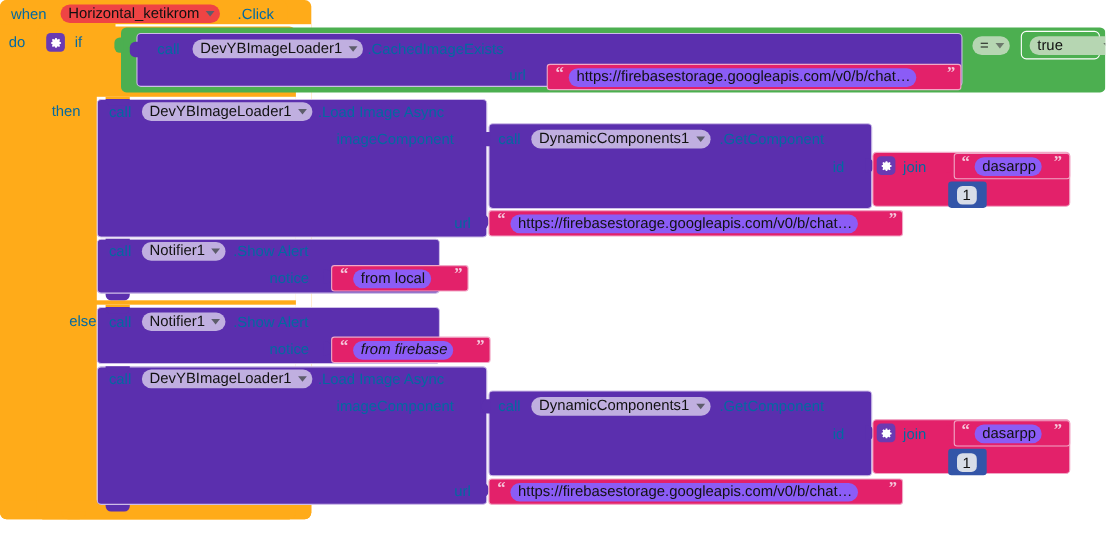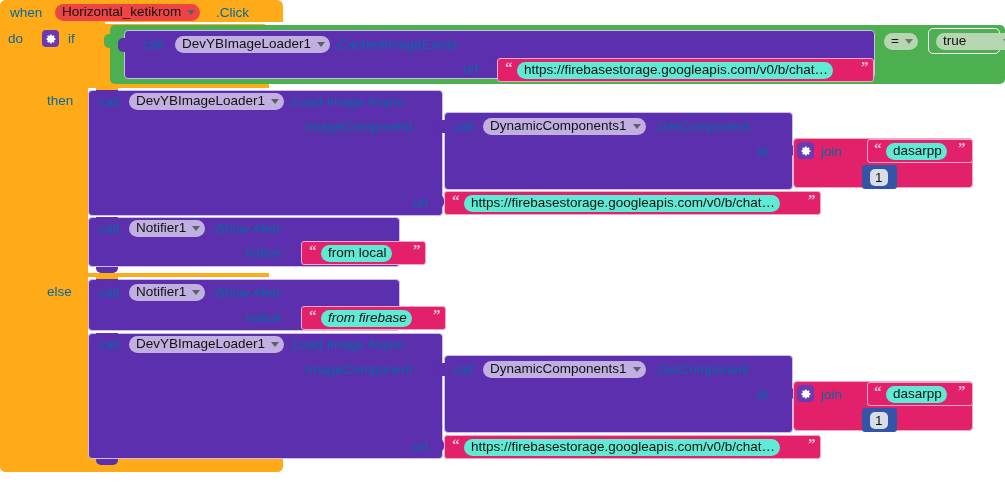--- a/index.html
+++ b/index.html
@@ -22,21 +22,21 @@
   }
   
   .field{
     position:absolute; display:inline-flex; align-items:center; gap:5px;
     background:rgba(255,255,255,.62);
     border-radius:9px; padding:1px 5px 2px 7px;
     font-size:13.5px; line-height:1; color:#111; white-space:nowrap;
     height:17px; box-sizing:border-box;
   }
   .field.ev{ background:#ef4444; }
-  .field.txt{ background:#5eead4; border-radius:9px; }
+  .field.txt{ background:#8b5cf6; border-radius:9px; }
   .field.grn{ background:#b6d6b2; }
   .field.num{ background:#d8dde8; border-radius:5px; padding:1px 5px; }
   .caret{
     width:0;height:0;border-left:4px solid transparent;border-right:4px solid transparent;
     border-top:5px solid #5d5d6b; display:inline-block; margin-left:1px;
   }
   .caret.lt{ border-top-color:#6d7a6d; }
   
   .quote{
     position:absolute; color:#f4c6da; font-size:15px; line-height:1;
@@ -83,21 +83,21 @@
   <div class="blk" style="left:56px;top:465px;width:22px;height:7px;background:#ffab19;border-radius:0 0 6px 6px;"></div>
 
   <div class="gear" style="left:42px;top:30px;">
     <svg width="12" height="12" viewBox="0 0 24 24" aria-hidden="true">
       <path fill="#ffffff" d="M12 8a4 4 0 1 0 0 8 4 4 0 0 0 0-8zm0 6.2A2.2 2.2 0 1 1 12 9.8a2.2 2.2 0 0 1 0 4.4z"></path>
       <path fill="#ffffff" d="M21 13.4v-2.8l-2.4-.4a6.9 6.9 0 0 0-.7-1.7l1.4-2-2-2-2 1.4a6.9 6.9 0 0 0-1.7-.7L13.2 3h-2.8l-.4 2.2c-.6.2-1.2.4-1.7.7L6.3 4.5l-2 2 1.4 2c-.3.5-.5 1.1-.7 1.7L3 10.6v2.8l2 .4c.2.6.4 1.2.7 1.7l-1.4 2 2 2 2-1.4c.5.3 1.1.5 1.7.7l.4 2.2h2.8l.4-2.2c.6-.2 1.2-.4 1.7-.7l2 1.4 2-2-1.4-2c.3-.5.5-1.1.7-1.7l2.4-.4z"></path>
     </svg>
   </div>
   <span class="lbl" style="left:68px;top:32px;">if</span>
   <span class="lbl" style="left:47px;top:94px;">then</span>
-  <span class="lbl" style="left:47px;top:285px;">else</span>
+  <span class="lbl" style="left:63px;top:285px;">else</span>
 
   <div class="blk" style="left:110px;top:25px;width:895px;height:59px;background:#4caf50;border-radius:5px;"></div>
 
   <div class="blk" style="left:104px;top:34px;width:8px;height:14px;background:#4caf50;border-radius:5px 0 0 5px;"></div>
 
   <span class="field grn" style="left:884px;top:33px;">
     <span>=</span>
     <i class="caret lt"></i>
   </span>
 

